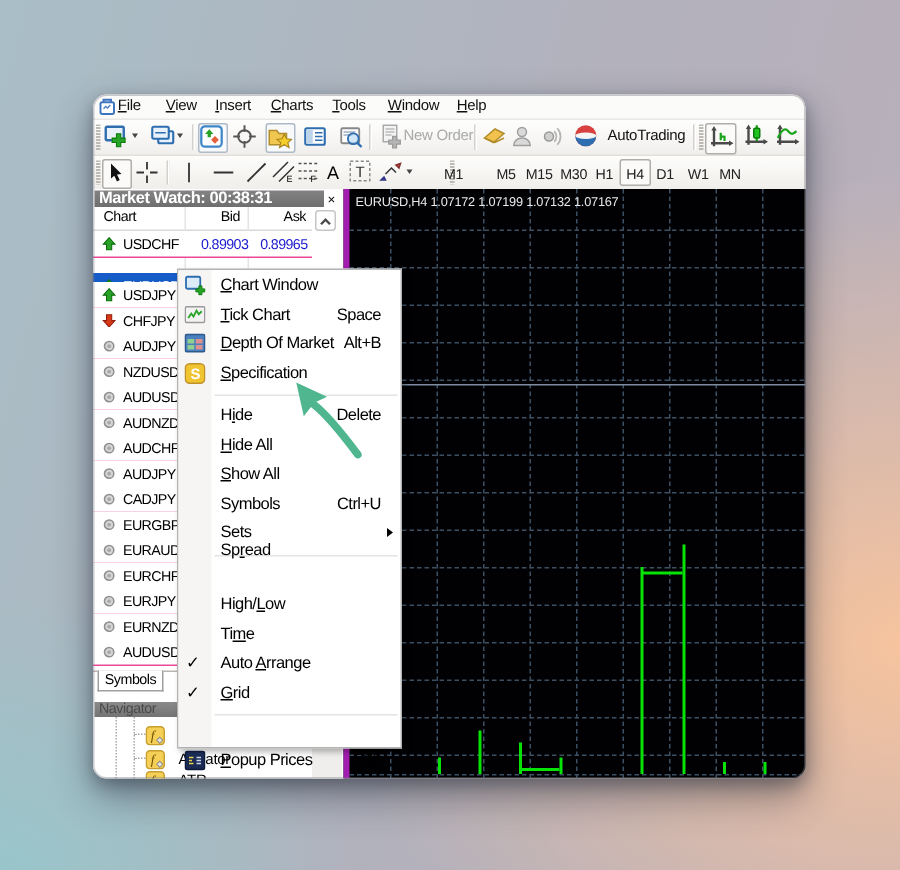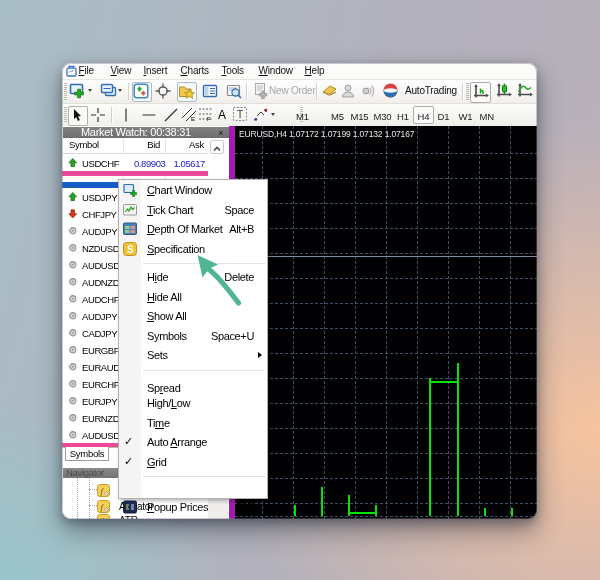--- a/index.html
+++ b/index.html
@@ -26,46 +26,46 @@
 .sep{position:absolute;width:1px;background:#d4d1cc;border-right:1px solid #fff;}
 .tbtn{position:absolute;width:18px;height:18px;}
 .pressed{border:1px solid #aebac7;background:#f7f9fb;border-radius:2px;}
 .pressed2{border:1px solid #b0aeaa;background:#fbfaf9;border-radius:2px;}
 .darr{position:absolute;width:0;height:0;border-left:2.5px solid transparent;border-right:2.5px solid transparent;border-top:3.5px solid #444;}
 .tbtxt{position:absolute;font-size:10px;letter-spacing:-0.2px;top:5px;}
 .per{position:absolute;font-size:9.5px;letter-spacing:-0.2px;color:#222;top:6.5px;}
 
 #mw{position:absolute;left:0;top:63px;width:167px;height:393px;background:#fff;}
 #mwtitle{position:absolute;left:1px;top:1px;width:149.5px;height:11px;background:linear-gradient(#828282,#6e6e6e);
- color:#fff;font-size:11px;letter-spacing:-0.3px;line-height:11.5px;padding-left:18px;}
+ color:#fff;font-size:11px;letter-spacing:-0.3px;line-height:11.5px;padding-left:3px;font-weight:bold;}
 #mwx{position:absolute;left:153px;top:2px;width:12px;height:11px;color:#111;
  font-size:9px;line-height:10px;text-align:center;}
 #mwhead{position:absolute;left:0;top:12px;width:146px;height:15px;font-size:9.5px;letter-spacing:-0.3px;color:#000;border-bottom:1px solid #d8d8d8;background:#fff;}
 .colline{position:absolute;top:12px;width:1px;height:45px;background:#e4e4e4;}
 #mwscroll{position:absolute;left:147.5px;top:13.5px;width:14px;height:14px;background:#fefefe;
  border:1px solid #c6c6c6;border-radius:2.5px;box-sizing:border-box;}
-.row{position:absolute;left:0;width:146px;height:17px;border-bottom:5px solid #ec4899;font-size:9.5px;letter-spacing:-0.4px;color:#000;background:#fff;}
+.row{position:absolute;left:0;width:146px;height:17px;border-bottom:1px solid #ec4899;font-size:9.5px;letter-spacing:-0.4px;color:#000;background:#fff;}
 .row.sel{background:#155cc8;color:#fff;border-bottom:1px solid #155cc8;}
 .sym{position:absolute;left:20px;top:3.5px;}
 .bid{position:absolute;width:83.5px;left:20px;top:3.5px;text-align:right;color:#1a1ace;}
 .ask{position:absolute;width:61px;left:82px;top:3.5px;text-align:right;color:#1a1ace;}
 .sel .bid,.sel .ask{color:#fff;}
 .icon{position:absolute;left:6px;top:3.5px;width:9.5px;height:9.5px;}
 
 #tabline{position:absolute;left:0;top:321px;width:166px;height:1px;background:#b9b6b2;}
 #symtab{position:absolute;left:3px;top:321px;width:42px;height:13px;background:#fff;border:1px solid #9f9f9f;border-top:none;
  font-size:9.5px;letter-spacing:-0.3px;text-align:center;line-height:13px;}
 #navtitle{position:absolute;left:1px;top:342px;width:149.5px;height:10px;background:linear-gradient(#8a8a8a,#747474);
  color:#4a4a4a;font-size:9.5px;letter-spacing:-0.3px;line-height:10px;padding-left:3px;}
 .trow{position:absolute;left:57px;font-size:10px;letter-spacing:-0.2px;color:#000;}
 .ficon{position:absolute;left:35px;width:13px;height:13px;}
 .dotv{position:absolute;width:1px;border-left:1px dotted #a8a8a8;}
 .doth{position:absolute;height:1px;border-top:1px dotted #a8a8a8;}
 
-#chart{position:absolute;left:167px;top:63px;width:308px;height:393px;background:#010103;border-left:6px solid #a21caf;}
+#chart{position:absolute;left:167px;top:63px;width:308px;height:393px;background:#010103;border-left:4px solid #a21caf;}
 .gv{position:absolute;top:0;height:393px;width:1px;border-left:1px dashed #3d5063;}
 .gh{position:absolute;left:0;width:308px;height:1px;border-top:1px dashed #3d5063;}
 #pline{position:absolute;left:0;width:308px;height:1px;background:#7d8ea0;top:130.3px;}
 #ohlc{position:absolute;left:4px;top:2.5px;font-size:8.5px;color:#e9e9e9;letter-spacing:-0.15px;}
 .cndl{position:absolute;width:2px;background:#07e207;}
 .ctick{position:absolute;height:2px;background:#07e207;}
 
 #ctx{position:absolute;left:56px;top:116px;width:150px;height:320px;background:#fff;
  border:1px solid #b2b2b2;box-shadow:2px 2px 4px rgba(0,0,0,.28);box-sizing:border-box;}
 #ctxgut{position:absolute;left:0;top:0;width:22px;height:100%;background:#f6f5f4;}
@@ -262,37 +262,37 @@
     <div class="per" style="left:355.5px">H4</div>
     <div class="per" style="left:375.5px">D1</div>
     <div class="per" style="left:396.5px">W1</div>
     <div class="per" style="left:417.5px">MN</div>
   </div>
 
   <div id="mw">
     <div id="mwtitle">Market Watch: 00:38:31</div>
     <div id="mwx">×</div>
     <div id="mwhead">
-      <span style="position:absolute;left:7px;top:1px">Symbol</span>
+      <span style="position:absolute;left:7px;top:1px">Chart</span>
       <span style="position:absolute;left:20px;width:78px;top:1px;text-align:right">Bid</span>
       <span style="position:absolute;left:82px;width:60px;top:1px;text-align:right">Ask</span>
     </div>
     <div class="colline" style="left:61px"></div>
     <div class="colline" style="left:103px"></div>
     <div id="mwscroll"><svg width="12" height="12" viewBox="0 0 12 12">
           <path d="M3 7.5L6 4.5l3 3" fill="none" stroke="#4a4a4a" stroke-width="1.6"></path>
         </svg></div>
     <div id="mwrows">
         <div class="row" style="top:28px">
           <svg class="icon" viewBox="0 0 11 11">
             <path d="M5.5 0.5l4.5 5H7.5v4.5h-4V5.5H1z" fill="#28a228" stroke="#0b6b0b" stroke-width="0.8"></path>
           </svg>
           <span class="sym">USDCHF</span>
           <span class="bid">0.89903</span>
-          <span class="ask">1.05617</span>
+          <span class="ask">0.89965</span>
         </div>
         <div class="row sel" style="top:56px">
           <svg class="icon" viewBox="0 0 11 11">
             <path d="M5.5 0.5l4.5 5H7.5v4.5h-4V5.5H1z" fill="#28a228" stroke="#0b6b0b" stroke-width="0.8"></path>
           </svg>
           <span class="sym">EURUSD</span>
           <span class="bid">1.07163</span>
           <span class="ask">1.07220</span>
         </div>
         <div class="row" style="top:62px">
@@ -522,28 +522,28 @@
           <span class="s">Delete</span>
         </div>
         <div class="mi" style="top:107.5px">
           <span class="t"><u>H</u>ide All</span>
         </div>
         <div class="mi" style="top:127px">
           <span class="t"><u>S</u>how All</span>
         </div>
         <div class="mi" style="top:146.5px">
           <span class="t">Symbols</span>
-          <span class="s">Space+U</span>
+          <span class="s">Ctrl+U</span>
         </div>
         <div class="mi" style="top:166px">
           <span class="t">Sets</span>
           <span class="subarr"></span>
         </div>
         <div class="msep" style="top:189.5px"></div>
-        <div class="mi" style="top:199px">
+        <div class="mi" style="top:178px">
           <span class="t">Sp<u>r</u>ead</span>
         </div>
         <div class="mi" style="top:214px">
           <span class="t">High/<u>L</u>ow</span>
         </div>
         <div class="mi" style="top:233.5px">
           <span class="t">Ti<u>m</u>e</span>
         </div>
         <div class="mi" style="top:253px">
           <span class="chk">✓</span>

